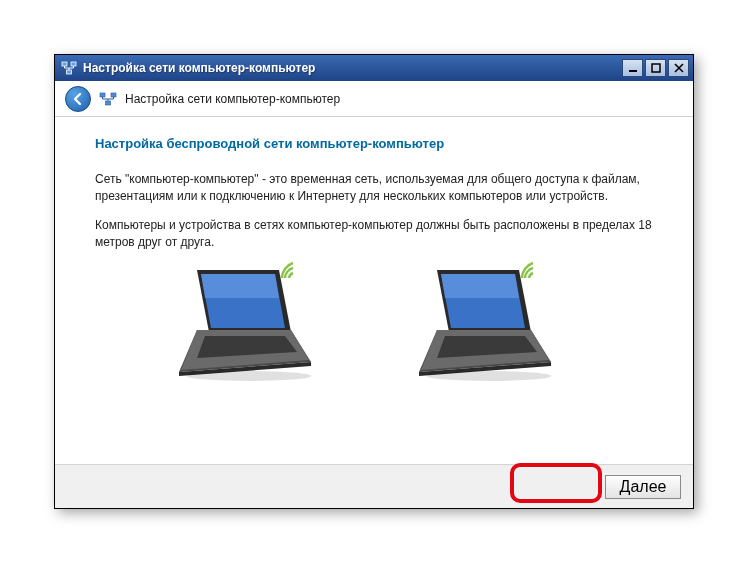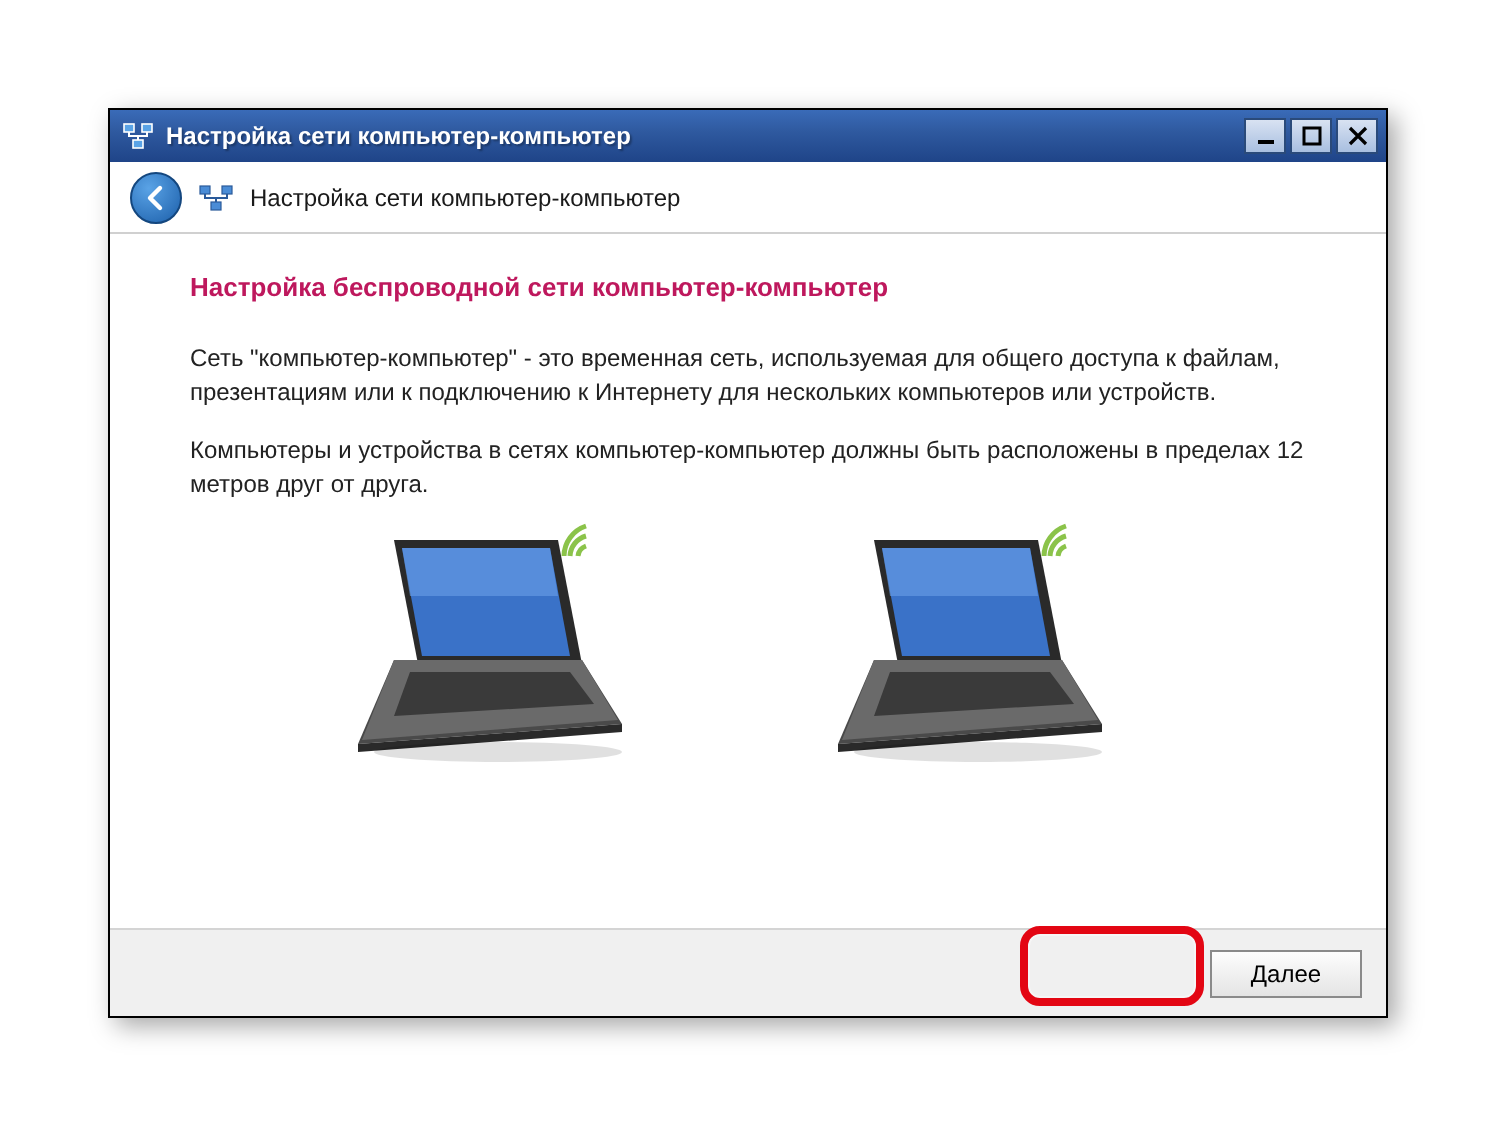--- a/index.html
+++ b/index.html
@@ -70,21 +70,21 @@
   .header-title { color: #1a1a1a; font-size: 12px; }
   .content {
     flex: 1;
     padding: 18px 40px 10px 40px;
     color: #222;
     line-height: 1.4;
     overflow: hidden;
     position: relative;
   }
   .content h1 {
-    color: #be185d;
+    color: #0369a1;
     font-size: 13px;
     font-weight: 600;
     margin: 0 0 18px 0;
   }
   .content p {
     margin: 0 0 12px 0;
     font-size: 12px;
     color: #222;
   }
   .laptops {
@@ -103,21 +103,21 @@
     align-items: center;
     justify-content: flex-end;
     padding: 0 12px;
     gap: 8px;
   }
   .btn {
     min-width: 76px;
     height: 24px;
     background: linear-gradient(to bottom, #fdfdfd, #e4e4e4);
     border: 1px solid #8a8a8a;
-    font-size: 12px;
+    font-size: 16px;
     cursor: pointer;
     padding: 0 12px;
     font-family: inherit;
   }
   .highlight-ring {
     position: absolute;
     border: 4px solid #e30613;
     border-radius: 10px;
     pointer-events: none;
     box-shadow: 0 0 0 1px rgba(255,255,255,0.4) inset;
@@ -176,21 +176,21 @@
         <rect x="6.5" y="11" width="5" height="4" fill="#4a8cd6" stroke="#2a5a9a" stroke-width="0.6"></rect>
         <path d="M3.5 7 V9 H14.5 V7 M9 9 V11" stroke="#2a5a9a" stroke-width="1" fill="none"></path>
       </svg>
     </span>
     <span class="header-title">Настройка сети компьютер-компьютер</span>
   </div>
 
   <div class="content">
     <h1>Настройка беспроводной сети компьютер-компьютер</h1>
     <p>Сеть "компьютер-компьютер" - это временная сеть, используемая для общего доступа к файлам, презентациям или к подключению к Интернету для нескольких компьютеров или устройств.</p>
-    <p>Компьютеры и устройства в сетях компьютер-компьютер должны быть расположены в пределах 12 метров друг от друга.</p>
+    <p>Компьютеры и устройства в сетях компьютер-компьютер должны быть расположены в пределах 18 метров друг от друга.</p>
 
     <div class="laptops">
       <div class="laptop">
         <svg class="wifi-signal" width="30" height="24" viewBox="0 0 30 24">
           <path d="M5 20 A16 16 0 0 1 16 5" stroke="#8bc34a" stroke-width="2.5" fill="none"></path>
           <path d="M8 20 A11 11 0 0 1 16 10" stroke="#8bc34a" stroke-width="2.5" fill="none"></path>
           <path d="M12 20 A6 6 0 0 1 16 15" stroke="#8bc34a" stroke-width="2.5" fill="none"></path>
         </svg>
         <svg width="150" height="120" viewBox="0 0 150 120">
           <g transform="translate(18,8)">

